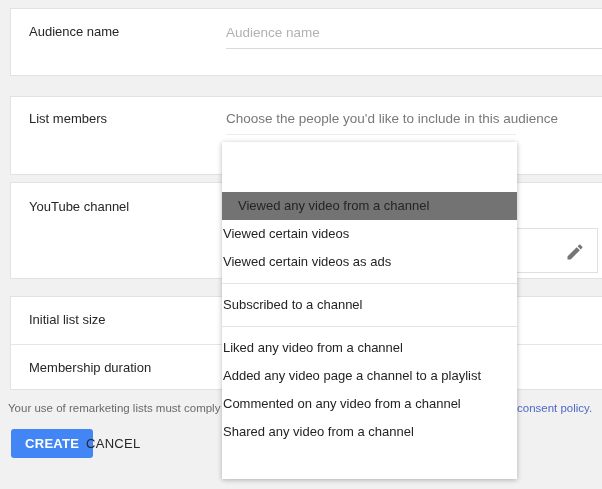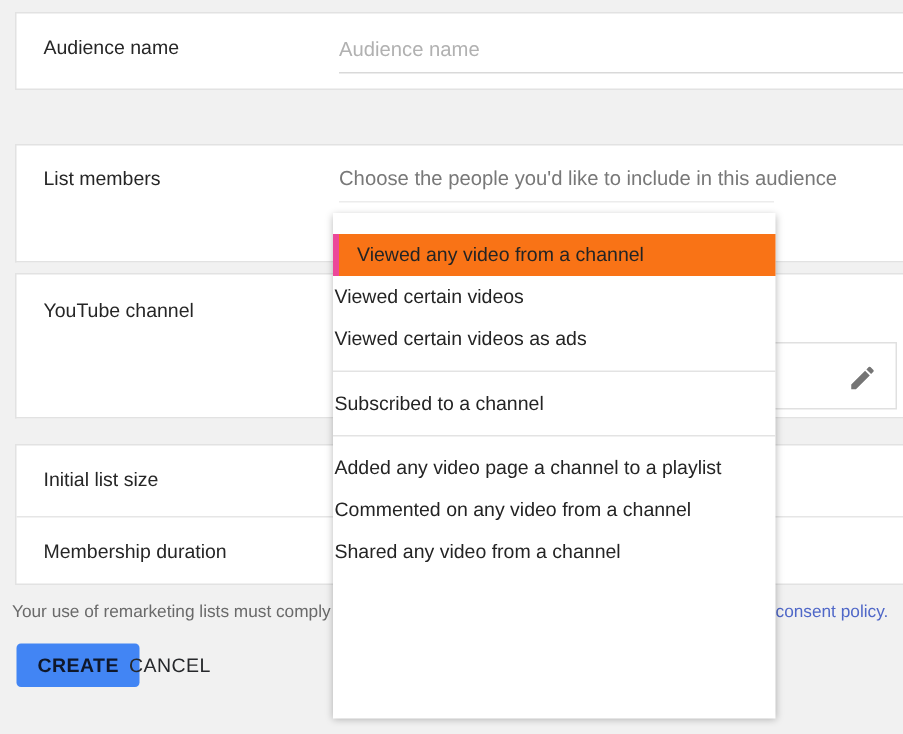--- a/index.html
+++ b/index.html
@@ -2,21 +2,21 @@
 <html><head>
 <meta charset="utf-8">
 <style>
   * { margin:0; padding:0; box-sizing:border-box; }
   html,body { width:602px; height:489px; }
   body { font-family:"Liberation Sans", sans-serif; background:#f1f1f1; }
   .page { position:relative; width:602px; height:489px; overflow:hidden; background:#f1f1f1; }
 
   .card { position:absolute; left:10px; right:0; background:#ffffff;
           border:1px solid #e2e2e2; border-right:none; }
-  #card-audience-name { top:8px;  height:52px; }
+  #card-audience-name { top:8px;  height:68px; }
   #card-list-members  { top:96px; height:79px; }
   #card-youtube       { top:182px; height:97px; }
   #card-listinfo      { top:296px; height:94px; }
 
   .field-label { position:absolute; left:18px; font-size:13px; color:#262626; }
   #card-audience-name .field-label { top:15px; }
   #card-list-members  .field-label { top:14px; }
   #card-youtube       .field-label { top:16px; }
 
   .text-input { position:absolute; left:215px; right:0; top:8px; height:32px;
@@ -38,34 +38,34 @@
   .row { position:relative; height:47px; }
   .row + .row { border-top:1px solid #e6e6e6; }
   .row .field-label { top:15px; }
 
   .disclaimer { position:absolute; left:8px; top:402px; font-size:11.5px; color:#6a6a6a;
                 white-space:nowrap; }
   .consent-link { position:absolute; left:517px; top:402px; font-size:11.5px;
                   color:#5068c8; text-decoration:none; white-space:nowrap; }
 
   .btn-create { position:absolute; left:11px; top:429px; height:29px; padding:0 14px;
-                background:#4285f4; color:#0f172a; border:none; border-radius:3px;
+                background:#4285f4; color:#ffffff; border:none; border-radius:3px;
                 font-family:"Liberation Sans", sans-serif; font-size:13px; font-weight:bold;
                 letter-spacing:0.3px; cursor:pointer; }
   .btn-cancel { position:absolute; left:80px; top:429px; height:29px; padding:0 6px;
                 background:none; border:none; color:#26282b;
                 font-family:"Liberation Sans", sans-serif; font-size:13px; font-weight:normal;
                 letter-spacing:0.3px; cursor:pointer; }
 
   .dropdown { position:absolute; left:222px; top:142px; width:295px; height:337px;
               background:#ffffff; box-shadow:0 1px 5px rgba(0,0,0,0.28);
               padding:14px 0 13px 0; z-index:10; }
   .dd-item { height:28px; line-height:28px; padding-left:1px; font-size:13px;
              color:#242424; white-space:nowrap; cursor:pointer; }
-  .dd-item.selected { background:#f97316; border-left:4px solid #ec4899; padding-left:12px; }
+  .dd-item.selected { background:#737373; border-left:4px solid #737373; padding-left:12px;margin-top:36px; }
   .dd-divider { border-top:1px solid #e3e3e3; margin:7px 0; height:0; }
 </style>
 </head>
 <body>
 
 <div class="page">
 
   <section class="card" id="card-audience-name">
     <span class="field-label">Audience name</span>
     <input class="text-input" type="text" placeholder="Audience name" style="">
@@ -103,18 +103,19 @@
   <button class="btn-create">CREATE</button>
   <button class="btn-cancel">CANCEL</button>
 
   <div class="dropdown">
     <div class="dd-item selected">Viewed any video from a channel</div>
     <div class="dd-item">Viewed certain videos</div>
     <div class="dd-item">Viewed certain videos as ads</div>
     <div class="dd-divider"></div>
     <div class="dd-item">Subscribed to a channel</div>
     <div class="dd-divider"></div>
+    <div class="dd-item">Liked any video from a channel</div>
     <div class="dd-item">Added any video page a channel to a playlist</div>
     <div class="dd-item">Commented on any video from a channel</div>
     <div class="dd-item">Shared any video from a channel</div>
   </div>
 
 </div>
 
 </body></html>

